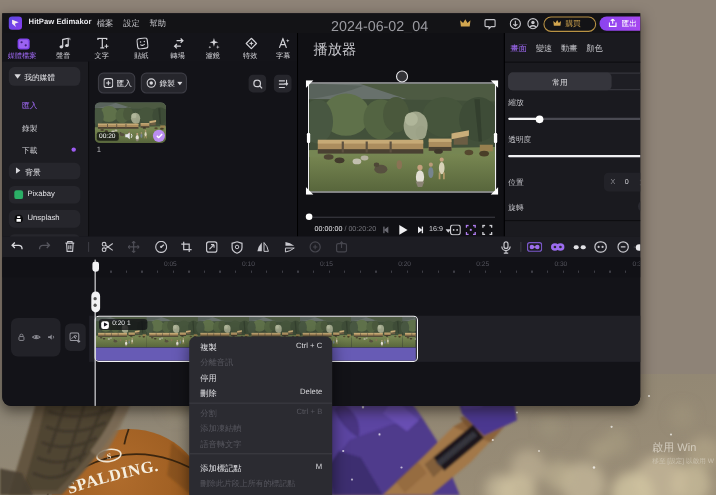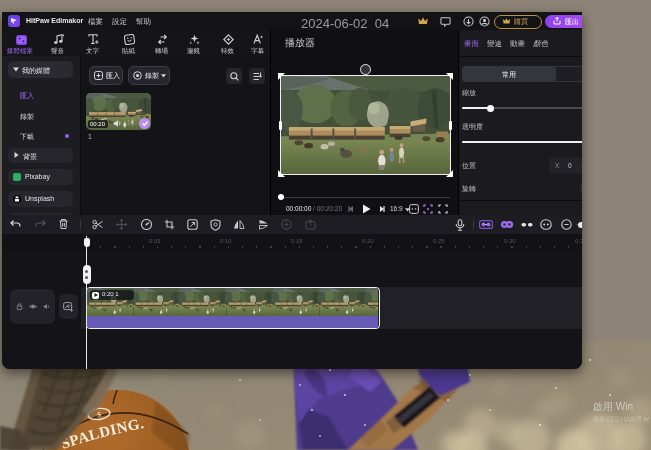--- a/index.html
+++ b/index.html
@@ -297,21 +297,21 @@
         <path d="M7,3 Q8.6,5 7,7" stroke="#e8e8ec" stroke-width="1" fill="none"></path>
       </svg>
 <div class="abs" style="left:137px;top:106px;width:11px;height:11px;border-radius:6px;background:#bb8df2;"></div>
 <svg class="ic" style="left:139.5px;top:109px;" width="6" height="5" viewBox="0 0 6 5">
         <path d="M0.5,2.5 L2.2,4.2 L5.5,0.8" stroke="#fff" stroke-width="1.3" fill="none"></path>
       </svg>
 <div class="txt" style="left:86px;top:121px;font-size:7px;color:#b8b8bd;">1</div>
 
 <div class="abs" style="left:268px;top:18px;width:1px;height:185px;background:#000;"></div>
 <div class="abs" style="left:269px;top:18px;width:187px;height:185px;background:#101014;"></div>
-<div class="txt" style="left:283px;top:24px;font-size:10px;color:#c6c6cb;">播放器</div>
+<div class="txt" style="left:283px;top:24px;font-size:13px;color:#c6c6cb;">播放器</div>
 
 <div class="abs" style="left:358px;top:52px;width:9px;height:9px;border:1.4px solid #e8e8ec;border-radius:6px;background:rgba(255,255,255,0.15);"></div>
 
 <div class="abs" style="left:278px;top:63px;width:171px;height:100px;overflow:hidden;border:1px solid #f0f0f2;box-sizing:border-box;">
  <svg width="169" height="98" viewBox="0 0 171 97" preserveAspectRatio="none">
           <use href="#scene"></use>
         </svg>
 </div>
 
 <svg class="ic" style="left:276px;top:61px;" width="7" height="7" viewBox="0 0 7 7">
@@ -359,21 +359,21 @@
       </svg>
 <svg class="ic" style="left:436px;top:192px;" width="10" height="10" viewBox="0 0 10 10">
         <path d="M1,3 V1 H3 M7,1 H9 V3 M9,7 V9 H7 M3,9 H1 V7" stroke="#d0d0d5" stroke-width="1.2" fill="none"></path>
       </svg>
 
 <div class="abs" style="left:456px;top:18px;width:1px;height:185px;background:#000;"></div>
 <div class="abs" style="left:457px;top:18px;width:194px;height:185px;background:#1a1a1f;"></div>
 <div class="txt" style="left:462px;top:27px;font-size:7.5px;color:#a06af5;">畫面</div>
 <div class="txt" style="left:485px;top:27px;font-size:7.5px;color:#c2c2c7;">變速</div>
 <div class="txt" style="left:508px;top:27px;font-size:7.5px;color:#c2c2c7;">動畫</div>
-<div class="txt" style="left:531px;top:27px;font-size:7.5px;color:#c2c2c7;font-style:italic;">顏色</div>
+<div class="txt" style="left:531px;top:27px;font-size:7.5px;color:#c2c2c7;">顏色</div>
 <div class="abs" style="left:457px;top:44px;width:194px;height:1px;background:#0d0d10;"></div>
 
 <div class="abs" style="left:460px;top:54px;width:188px;height:16px;background:#1e1e24;border:1px solid #35353c;border-radius:4px;box-sizing:border-box;"></div>
 <div class="abs" style="left:460px;top:54px;width:94px;height:16px;background:#35353c;border-radius:4px;"></div>
 <div class="txt" style="left:500px;top:58px;font-size:7px;color:#e8e8ec;">常用</div>
 <div class="txt" style="left:594px;top:58px;font-size:7px;color:#b0b0b6;">特效</div>
 
 <div class="txt" style="left:460px;top:76px;font-size:7px;color:#c2c2c7;">縮放</div>
 <div class="abs" style="left:460px;top:95px;width:132px;height:2px;border-radius:1px;background:#4a4a52;"></div>
 <div class="abs" style="left:460px;top:95px;width:28px;height:2px;border-radius:1px;background:#f0f0f2;"></div>
@@ -583,20 +583,37 @@
 </div>
 
 <div class="abs" style="left:84px;top:224px;width:1px;height:133px;background:#e8e8ec;"></div>
 <div class="abs" style="left:81.5px;top:226px;width:6px;height:9px;background:#f2f2f4;border-radius:2px 2px 3px 3px;"></div>
 <div class="abs" style="left:80.5px;top:253px;width:8px;height:19px;background:#f2f2f4;border-radius:4px;"></div>
 <div class="abs" style="left:83px;top:258px;width:3px;height:3px;border-radius:2px;background:#555;"></div>
 <div class="abs" style="left:83px;top:264px;width:3px;height:3px;border-radius:2px;background:#555;"></div>
 
 </div>
 
+<div class="abs" style="left:172px;top:306px;width:130px;height:144px;background:#2b2b31;border-radius:6px 6px 0 0;box-shadow:0 4px 14px rgba(0,0,0,0.5);overflow:hidden;">
+  <div class="txt" style="left:10px;top:4.5px;font-size:7.5px;color:#e2e2e6;">複製</div>
+  <div class="txt" style="right:9px;top:5px;font-size:7px;color:#d8d8dc;">Ctrl + C</div>
+  <div class="txt" style="left:10px;top:18.5px;font-size:7.5px;color:#56565e;">分離音訊</div>
+  <div class="txt" style="left:10px;top:32.5px;font-size:7.5px;color:#e2e2e6;">停用</div>
+  <div class="txt" style="left:10px;top:46.5px;font-size:7.5px;color:#e2e2e6;">刪除</div>
+  <div class="txt" style="right:9px;top:47px;font-size:7px;color:#d8d8dc;">Delete</div>
+  <div class="abs" style="left:0;top:60px;width:130px;height:1px;background:#3c3c43;"></div>
+  <div class="txt" style="left:10px;top:64.5px;font-size:7.5px;color:#56565e;">分割</div>
+  <div class="txt" style="right:9px;top:65px;font-size:7px;color:#56565e;">Ctrl + B</div>
+  <div class="txt" style="left:10px;top:78.5px;font-size:7.5px;color:#56565e;">添加凍結幀</div>
+  <div class="txt" style="left:10px;top:92.5px;font-size:7.5px;color:#56565e;">語音轉文字</div>
+  <div class="abs" style="left:0;top:106px;width:130px;height:1px;background:#3c3c43;"></div>
+  <div class="txt" style="left:10px;top:114.5px;font-size:7.5px;color:#e2e2e6;">添加標記點</div>
+  <div class="txt" style="right:9px;top:115px;font-size:7px;color:#d8d8dc;">M</div>
+  <div class="txt" style="left:10px;top:128.5px;font-size:7.2px;color:#56565e;">刪除此片段上所有的標記點</div>
+</div>
 
 </div>
 
 <svg width="0" height="0" style="position:absolute;">
 <defs>
 <linearGradient id="grassg" x1="0" y1="0" x2="0" y2="1">
  <stop offset="0" stop-color="#7b8a54"></stop>
         <stop offset="1" stop-color="#55633a"></stop>
 </linearGradient>
 <g id="scene">

